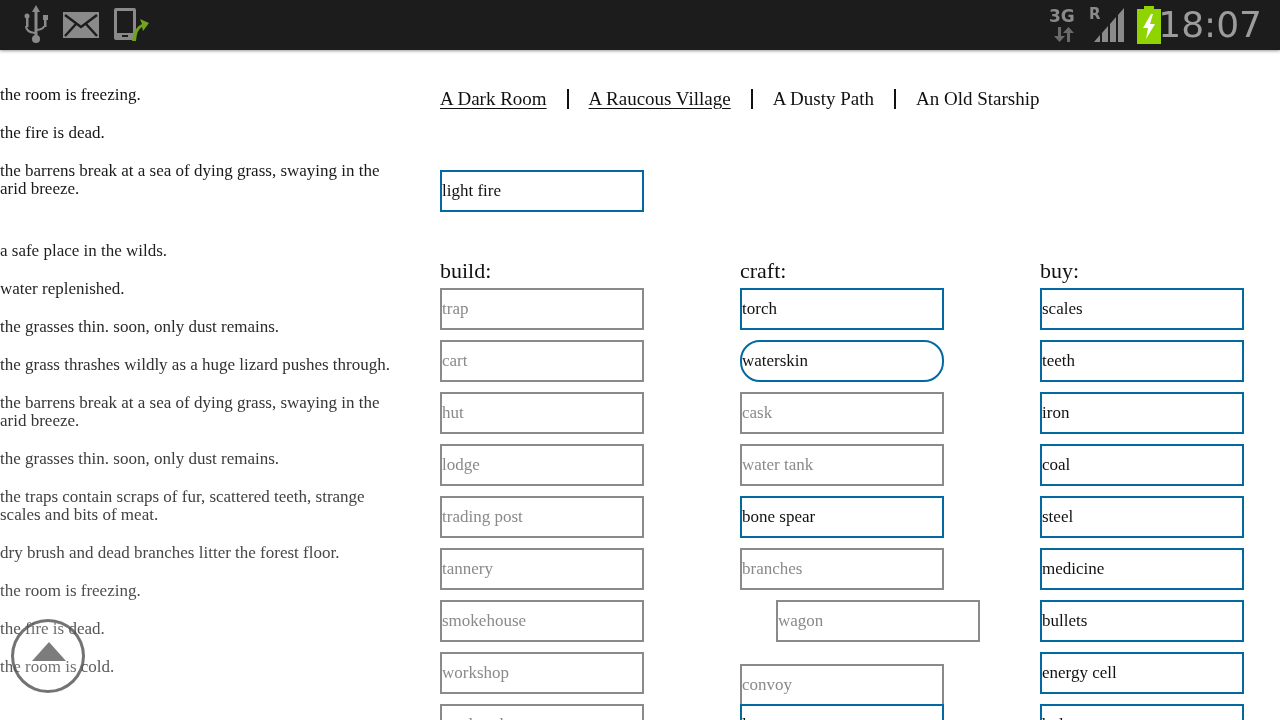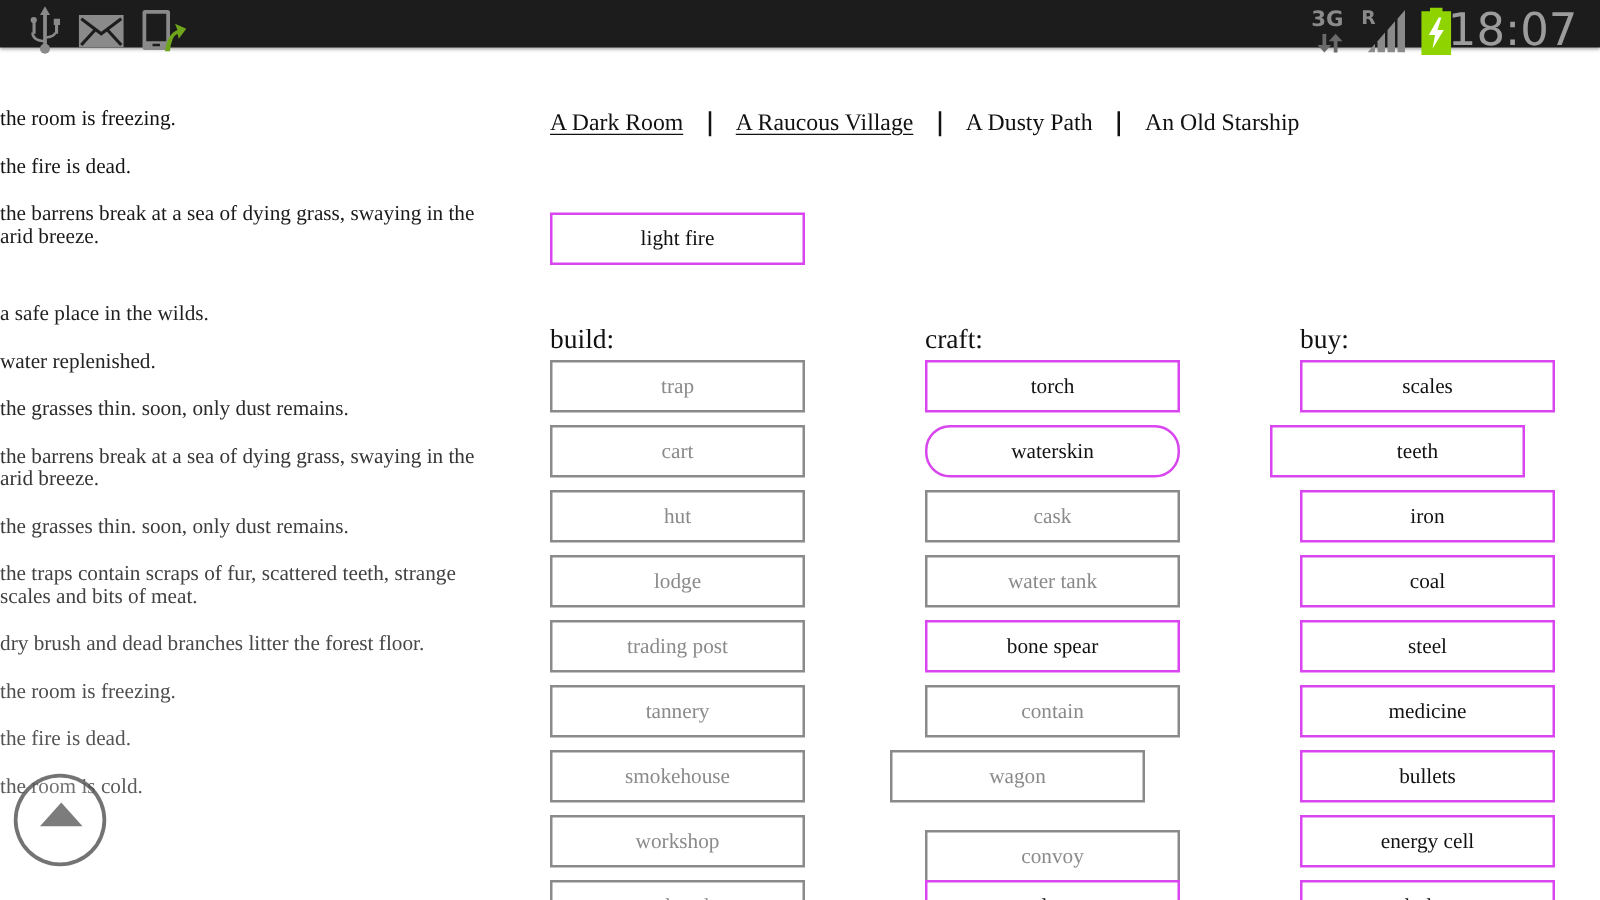--- a/index.html
+++ b/index.html
@@ -1,31 +1,31 @@
 <!DOCTYPE html>
 <html><head>
 <meta charset="utf-8">
 <style>
   html, body { margin:0; padding:0; }
   body { width:1280px; height:720px; overflow:hidden; background:#fff; position:relative; font-family:"Liberation Serif", "DejaVu Serif", serif; color:#111; }
-  .statusbar { position:absolute; left:0; top:0; width:1280px; height:38px; background:#1c1c1c; box-shadow:0 1px 3px rgba(0,0,0,0.4); }
+  .statusbar { position:absolute; left:0; top:0; width:1280px; height:50px; background:#1c1c1c; box-shadow:0 1px 3px rgba(0,0,0,0.4); }
   .sb-icon { position:absolute; top:0; height:50px; display:flex; align-items:center; }
   .clock { position:absolute; right:18px; top:0; height:50px; line-height:50px; color:#9c9c9c; font-family:"DejaVu Sans", sans-serif; font-size:36px; }
   .net3g { position:absolute; left:1049px; top:6px; color:#8a8a8a; font-family:"DejaVu Sans", sans-serif; font-weight:bold; font-size:17px; }
   .netR { position:absolute; left:1089px; top:5px; color:#8a8a8a; font-family:"DejaVu Sans", sans-serif; font-weight:bold; font-size:15px; }
 
   .notifications { position:absolute; left:0; top:86px; width:405px; }
   .notif { font-size:17px; line-height:18px; margin-bottom:20px; }
 
   .header { position:absolute; left:440px; top:88px; display:flex; align-items:center; font-size:19px; }
   .hdr-tab { color:#111; cursor:pointer; }
   .hdr-tab.link { text-decoration:underline; text-underline-offset:3px; }
   .hdr-sep { width:2px; height:20px; background:#111; margin:0 20px; }
 
-  .btn { position:absolute; box-sizing:border-box; width:204px; height:42px; border:2px solid #d946ef; text-align:center; line-height:38px; font-size:17px; color:#111; background:#fff; cursor:pointer; }
+  .btn { position:absolute; box-sizing:border-box; width:204px; height:42px; border:2px solid #0369a1; line-height:38px; font-size:17px; color:#111; background:#fff; cursor:pointer; }
   .btn.disabled { border-color:#8a8a8a; color:#8a8a8a; }
   .col-label { position:absolute; top:258px; font-size:22px; }
 
   .scroll-up { position:absolute; left:11px; top:619px; width:74px; height:74px; border-radius:50%; border:3px solid rgba(80,80,80,0.8); box-sizing:border-box; background:rgba(255,255,255,0.15); cursor:pointer; }
   .scroll-up .tri { position:absolute; left:18px; top:20px; width:0; height:0; border-left:17px solid transparent; border-right:17px solid transparent; border-bottom:19px solid rgba(110,110,110,0.9); }
 </style>
 </head>
 <body>
 
 <div class="statusbar">
@@ -93,20 +93,21 @@
   <span class="clock">18:07</span>
 </div>
 
 <div class="notifications">
   <div class="notif" style="color:#111;">the room is freezing.</div>
   <div class="notif" style="color:#151515;">the fire is dead.</div>
   <div class="notif" style="color:#1a1a1a;">the barrens break at a sea of dying grass, swaying in the arid breeze.</div>
   <div class="notif" style="color:#1f1f1f;margin-top:44px;">a safe place in the wilds.</div>
   <div class="notif" style="color:#242424;">water replenished.</div>
   <div class="notif" style="color:#2a2a2a;">the grasses thin. soon, only dust remains.</div>
+  <div class="notif" style="color:#303030;">the grass thrashes wildly as a huge lizard pushes through.</div>
   <div class="notif" style="color:#363636;">the barrens break at a sea of dying grass, swaying in the arid breeze.</div>
   <div class="notif" style="color:#3c3c3c;">the grasses thin. soon, only dust remains.</div>
   <div class="notif" style="color:#424242;">the traps contain scraps of fur, scattered teeth, strange scales and bits of meat.</div>
   <div class="notif" style="color:#484848;">dry brush and dead branches litter the forest floor.</div>
   <div class="notif" style="color:#4e4e4e;">the room is freezing.</div>
   <div class="notif" style="color:#545454;">the fire is dead.</div>
   <div class="notif" style="color:#5a5a5a;">the room is cold.</div>
 </div>
 
 <div class="header">
@@ -133,27 +134,27 @@
 <div class="btn disabled" style="left:440px; top:548px;">tannery</div>
 <div class="btn disabled" style="left:440px; top:600px;">smokehouse</div>
 <div class="btn disabled" style="left:440px; top:652px;">workshop</div>
 <div class="btn disabled" style="left:440px; top:704px;">steelworks</div>
 
 <div class="btn" style="left:740px; top:288px;">torch</div>
 <div class="btn" style="left:740px; top:340px;border-radius:20px;">waterskin</div>
 <div class="btn disabled" style="left:740px; top:392px;">cask</div>
 <div class="btn disabled" style="left:740px; top:444px;">water tank</div>
 <div class="btn" style="left:740px; top:496px;">bone spear</div>
-<div class="btn disabled" style="left:740px; top:548px;">contain</div>
-<div class="btn disabled" style="left:712px; top:600px;">wagon</div>
+<div class="btn disabled" style="left:740px; top:548px;">branches</div>
+<div class="btn disabled" style="left:776px; top:600px;">wagon</div>
 <div class="btn disabled" style="left:740px; top:652px;margin-top:12px;">convoy</div>
 <div class="btn" style="left:740px; top:704px;">l...</div>
 
 <div class="btn" style="left:1040px; top:288px;">scales</div>
-<div class="btn" style="left:1016px; top:340px;padding-left:32px;">teeth</div>
+<div class="btn" style="left:1040px; top:340px;">teeth</div>
 <div class="btn" style="left:1040px; top:392px;">iron</div>
 <div class="btn" style="left:1040px; top:444px;">coal</div>
 <div class="btn" style="left:1040px; top:496px;">steel</div>
 <div class="btn" style="left:1040px; top:548px;">medicine</div>
 <div class="btn" style="left:1040px; top:600px;">bullets</div>
 <div class="btn" style="left:1040px; top:652px;">energy cell</div>
 <div class="btn" style="left:1040px; top:704px;">bolas</div>
 
 <div class="scroll-up">
   <div class="tri"></div>

